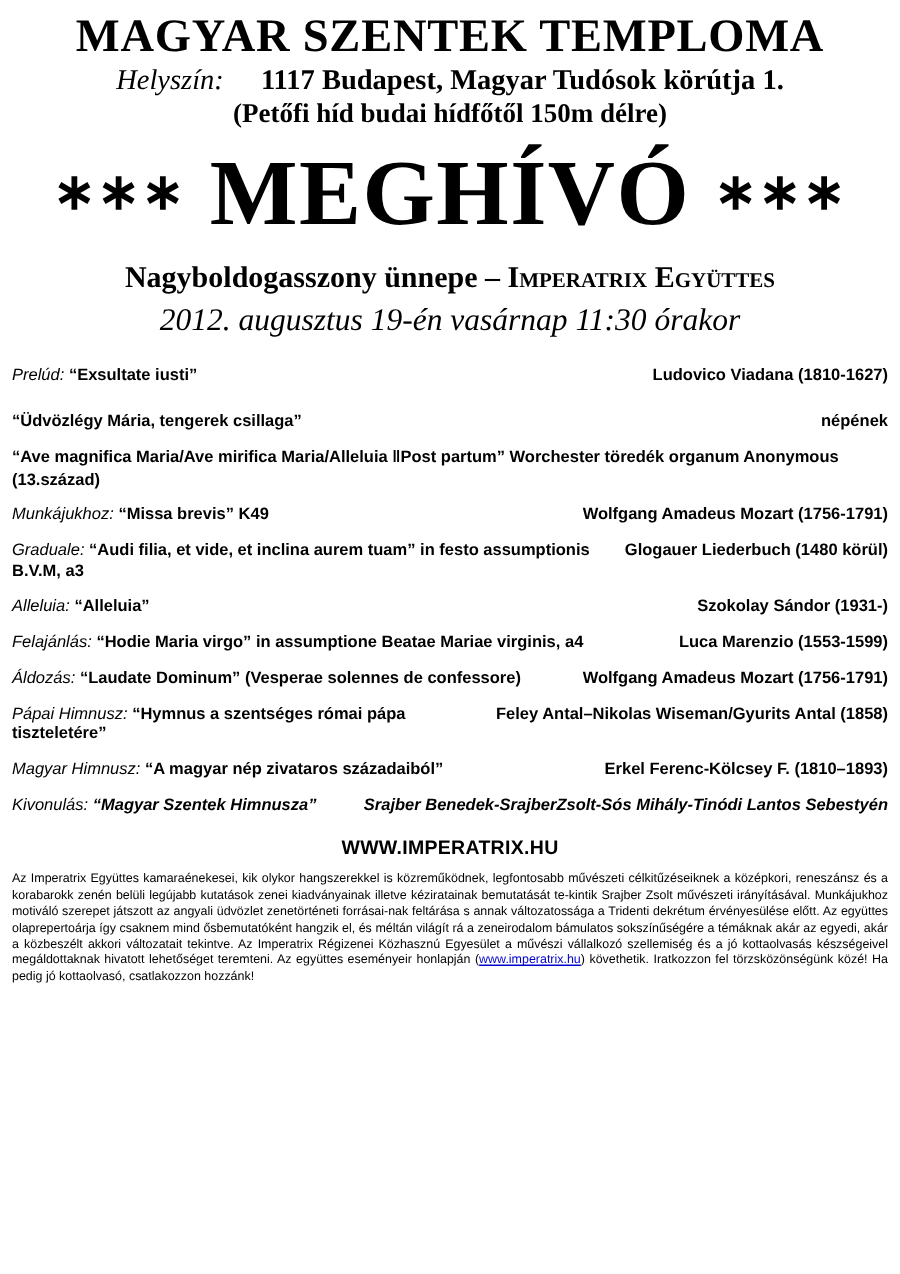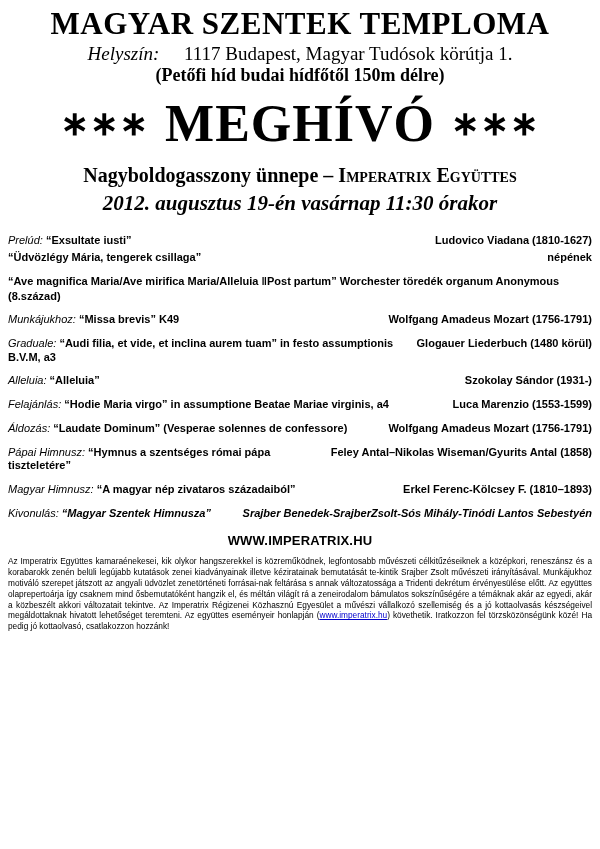--- a/index.html
+++ b/index.html
@@ -36,21 +36,21 @@
     font-family: "Liberation Serif", serif;
     font-size: 19px;
     text-align: center;
     line-height: 1.15;
     margin: 1px 0;
   }
   .venue-line .it {
     font-style: italic;
   }
   .venue-line .bd {
-    font-weight: normal;
+    font-weight: bold;
     margin-left: 20px;
   }
   .venue-sub {
     font-family: "Liberation Serif", serif;
     font-size: 18px;
     text-align: center;
     font-weight: bold;
     margin: 1px 0 0 0;
   }
 
@@ -63,39 +63,39 @@
   .stars {
     font-family: "Liberation Serif", serif;
     font-weight: bold;
     font-size: 34px;
     letter-spacing: 1px;
     line-height: 1;
   }
   .invite-word {
     font-family: "Liberation Serif", serif;
     font-weight: bold;
-    font-size: 52px;
+    font-size: 62px;
     line-height: 1;
     margin: 0 16px;
     letter-spacing: 1px;
   }
 
   .feast-line {
     font-family: "Liberation Serif", serif;
     font-weight: bold;
     font-size: 20px;
     text-align: center;
     margin: 14px 0 2px 0;
   }
   .feast-line .sc {
     font-variant: small-caps;
   }
   .date-line {
     font-family: "Liberation Serif", serif;
-    font-weight: bold;
+    font-weight: normal;
     font-style: italic;
     font-size: 21px;
     text-align: center;
     margin: 4px 0 0 0;
   }
 
   
   .program {
     margin-top: 18px;
   }
@@ -125,21 +125,21 @@
     font-weight: bold;
     text-align: right;
     white-space: nowrap;
   }
   .prog-sub {
     display: flex;
     align-items: baseline;
     justify-content: space-between;
     font-size: 11px;
     line-height: 1.3;
-    margin-top: 2px;
+    margin-top: 16px;
     gap: 28px;
   }
   .prog-sub .sub-left {
     font-weight: bold;
     flex: 1 1 auto;
     padding-right: 10px;
   }
   .prog-sub .sub-right {
     font-weight: bold;
     flex: 0 0 auto;
@@ -228,21 +228,21 @@
         </div>
         <div class="prog-right">Ludovico Viadana (1810-1627)</div>
       </div>
       <div class="prog-sub">
         <div class="sub-left">“Üdvözlégy Mária, tengerek csillaga”</div>
         <div class="sub-right">népének</div>
       </div>
     </div>
 
     <div class="prog-item">
-      <div class="prog-wide">“Ave magnifica Maria/Ave mirifica Maria/Alleluia ‖Post partum” Worchester töredék organum Anonymous (8.század)</div>
+      <div class="prog-wide">“Ave magnifica Maria/Ave mirifica Maria/Alleluia ‖Post partum” Worchester töredék organum Anonymous (13.század)</div>
     </div>
 
     <div class="prog-item">
       <div class="prog-row">
         <div class="prog-left">
           <span class="genre">Munkájukhoz:</span>
           <span class="work">“Missa brevis” K49</span>
         </div>
         <div class="prog-right">Wolfgang Amadeus Mozart (1756-1791)</div>
       </div>

